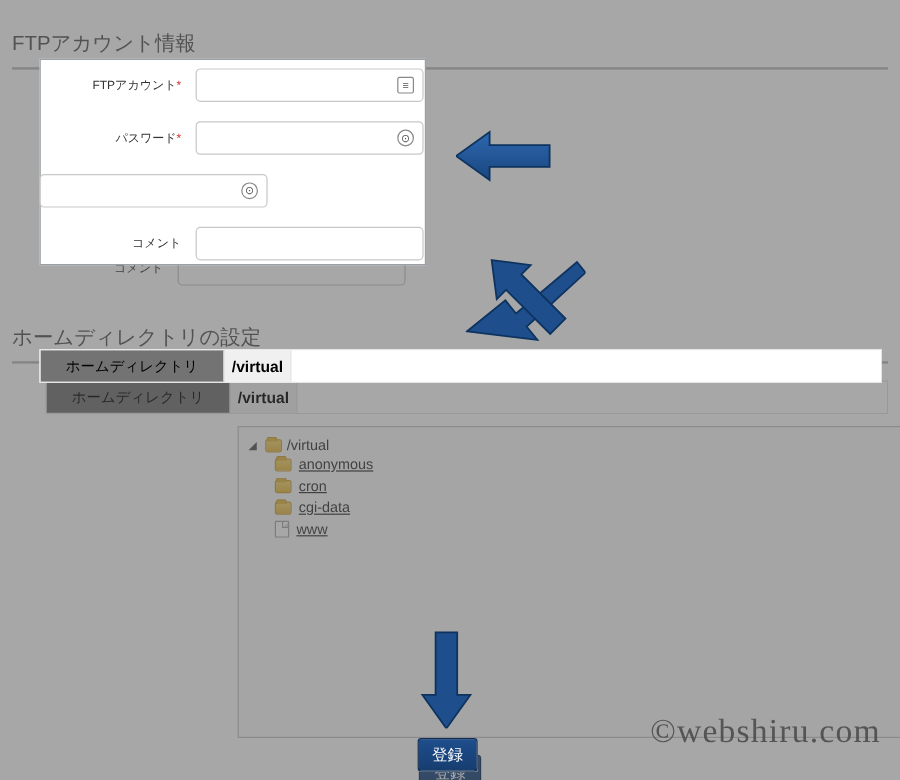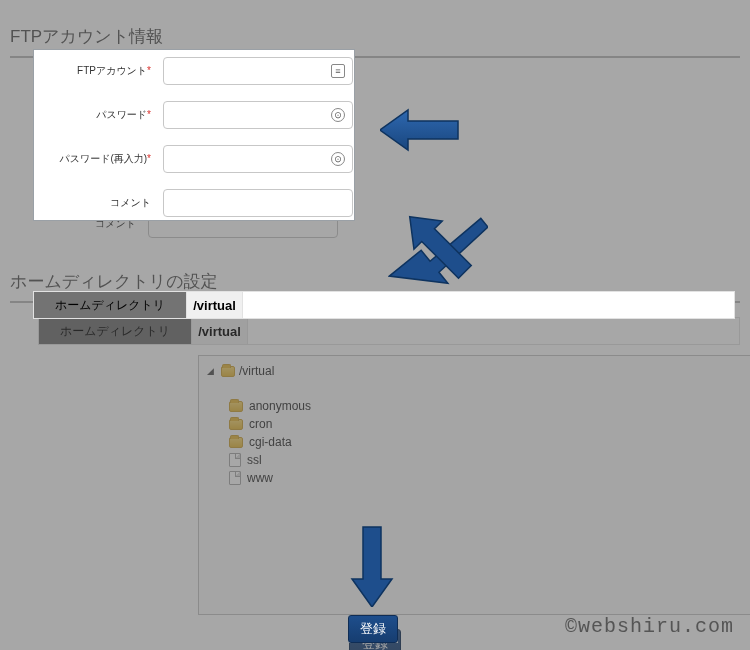--- a/index.html
+++ b/index.html
@@ -164,21 +164,21 @@
   }
   .file-icon::after {
     content:"";
     position:absolute;
     top:0; right:0;
     width:4px; height:4px;
     background:linear-gradient(135deg,#fff 50%,#ddd 50%);
     border-left:1px solid #aaa;
     border-bottom:1px solid #aaa;
   }
-  .tree-children { margin-left: 22px; margin-top:19px; }
+  .tree-children { margin-left: 22px; margin-top:0;text-decoration:underline; }
   .tree-item { display:flex; align-items:center; gap:6px; height:18px; }
 
   .submit-wrap { text-align:center; margin-top:14px; }
   .submit-btn {
     display:inline-block;
     background: linear-gradient(#1e4e8c,#163d70);
     color:#fff;
     border:1px solid #0f2d55;
     border-radius:3px;
     padding: 5px 12px;
@@ -187,24 +187,24 @@
   }
 
   .arrow {
     position:absolute;
     z-index:10;
     pointer-events:none;
   }
 
   .watermark {
     position:absolute;
-    right:16px; bottom:12px;
-    font-size:20px;
+    right:16px; bottom:24px;
+    font-size:28px;
     color: rgba(70,70,70,0.85);
-    font-family: Liberation Mono, monospace;
+    font-family: Liberation Serif, serif;
     letter-spacing: 1px;
     z-index:12;
   }
 
   
   .hl {
     position:absolute;
     border:1px solid #9aa0a6;
     z-index:7;
     pointer-events:none;
@@ -279,24 +279,20 @@
             <div class="tree-item">
               <span class="folder-icon"></span>
               <span>cron</span>
             </div>
             <div class="tree-item">
               <span class="folder-icon"></span>
               <span>cgi-data</span>
             </div>
             <div class="tree-item">
               <span class="file-icon"></span>
-              <span>ssl</span>
-            </div>
-            <div class="tree-item">
-              <span class="file-icon"></span>
               <span>www</span>
             </div>
           </div>
       </div>
     </div>
   </div>
 
   <div class="submit-wrap">
     <button class="submit-btn">登録</button>
   </div>
@@ -312,21 +308,20 @@
 <div style="position:absolute; left:33px; top:49px; width:322px; height:172px; z-index:8; padding:8px 0 0 0;">
   <div class="form-row">
     <div class="form-label"><span>FTPアカウント</span><span class="req">*</span></div>
     <div class="input-wrap"><input class="form-input" style=""><span class="input-icon">≡</span></div>
   </div>
   <div class="form-row">
     <div class="form-label"><span>パスワード</span><span class="req">*</span></div>
     <div class="input-wrap"><input type="password" class="form-input" style=""><span class="input-icon key">⊙</span></div>
   </div>
   <div class="form-row">
-    <div class="form-label"><span>パスワード(再入力)</span><span class="req">*</span></div>
     <div class="input-wrap"><input type="password" class="form-input" style=""><span class="input-icon key">⊙</span></div>
   </div>
   <div class="form-row" style="margin-bottom:4px;">
     <div class="form-label">コメント</div>
     <div class="input-wrap"><input class="form-input" style=""></div>
   </div>
 </div>
 
 <div style="position:absolute; left:33px; top:291px; width:702px; height:28px; z-index:8;">
   <div class="homedir-row" style="margin:0; height:28px;">

